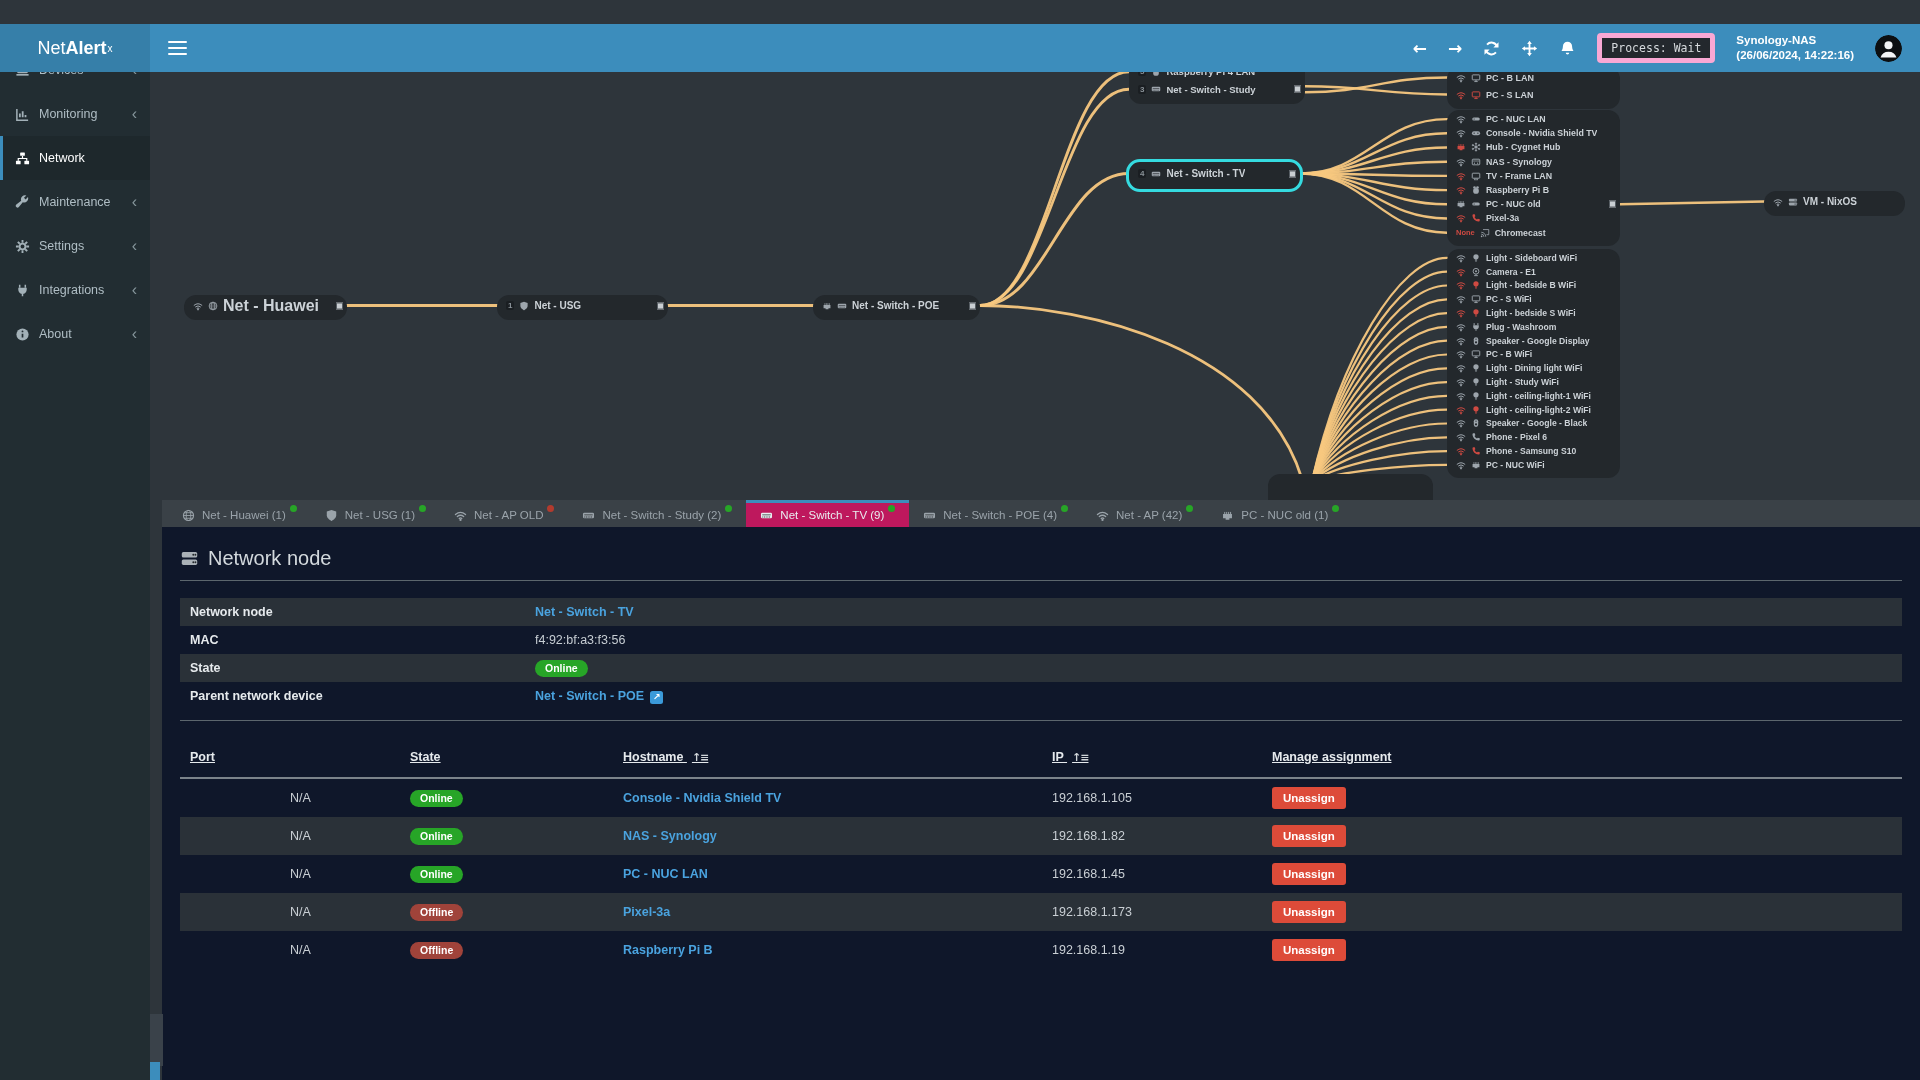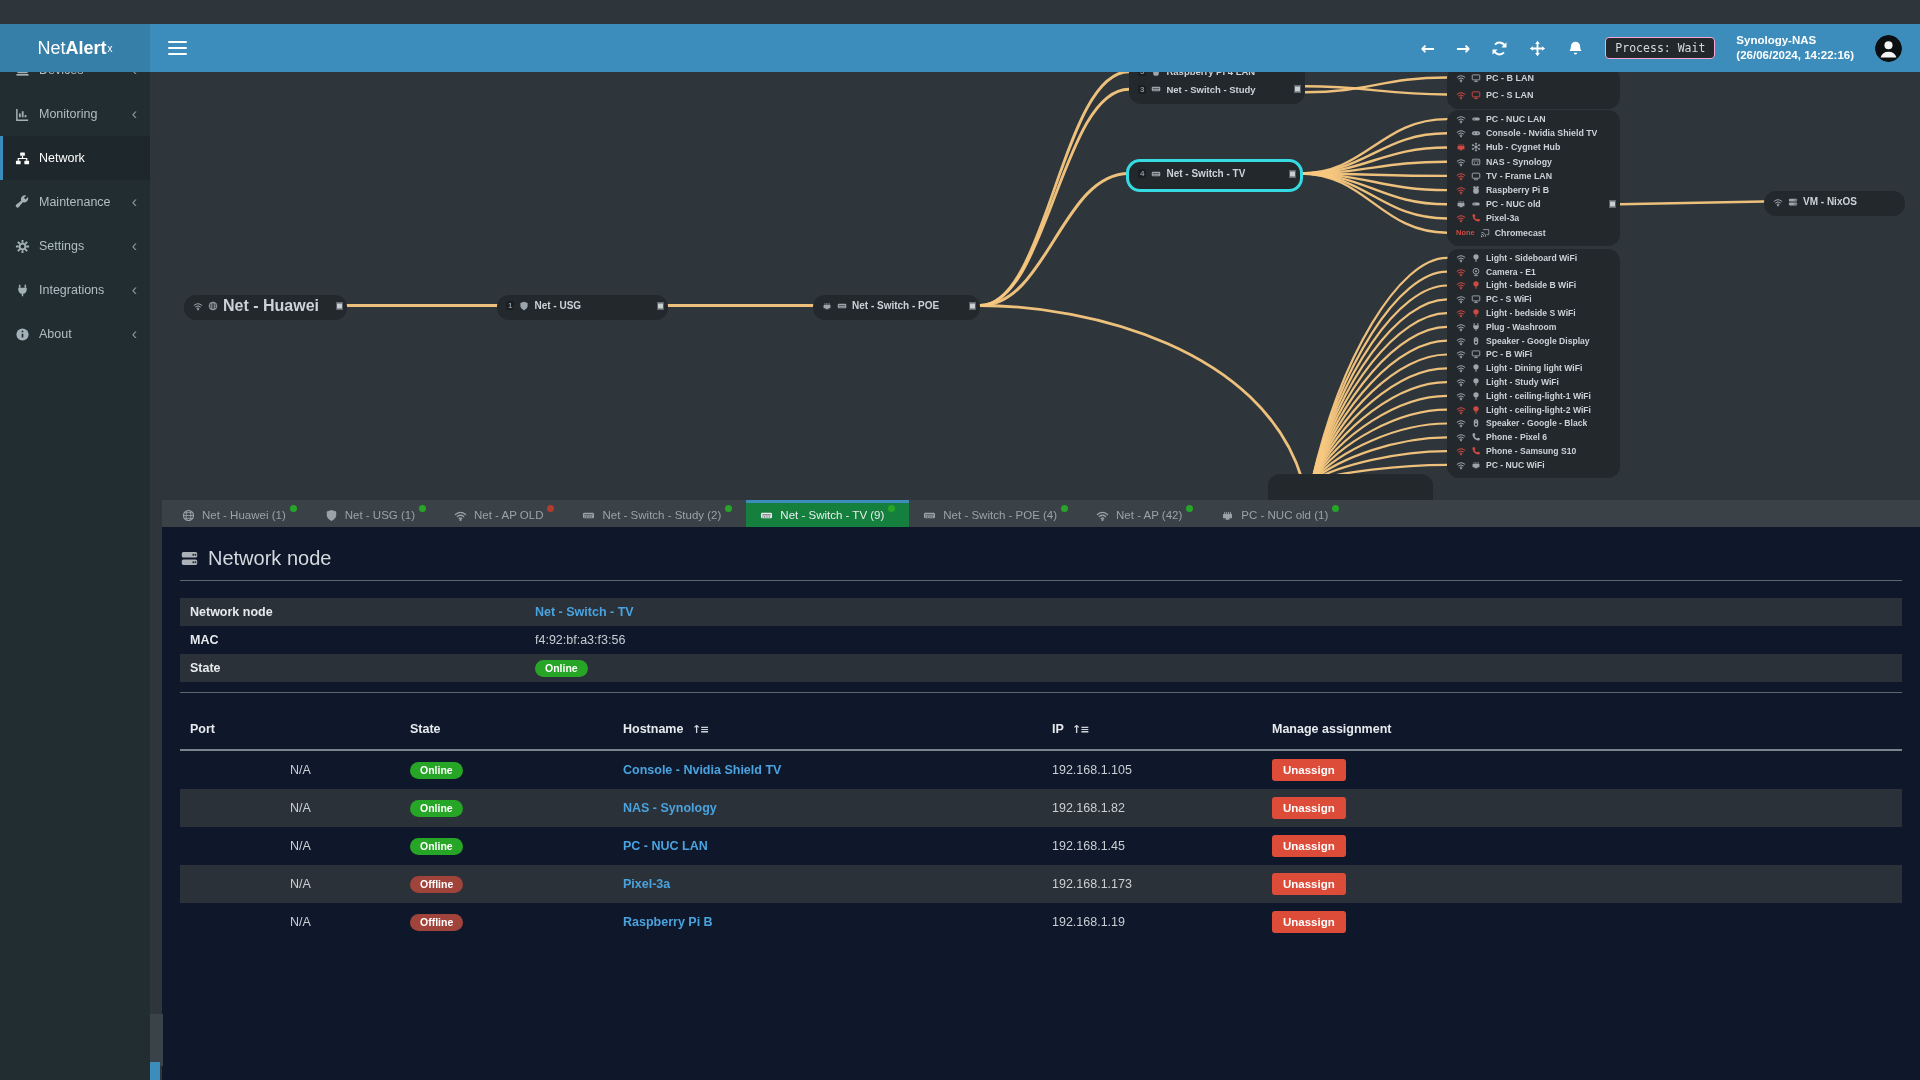--- a/index.html
+++ b/index.html
@@ -11,21 +11,21 @@
         font-size:18px;}
   .logo b{font-weight:bold;}
   .logo sup{font-size:10px;margin-left:1px;}
   .nav{flex:1;display:flex;align-items:center;padding:0 18px;}
   .burger{width:19px;cursor:pointer;}
   .burger div{height:2.5px;background:#fff;margin:3.5px 0;border-radius:1px;}
   .nav-right{margin-left:auto;display:flex;align-items:center;gap:21px;}
   .tb-icon{width:17px;height:17px;color:#fff;cursor:pointer;}
   .tb-arrow{font-family:"DejaVu Sans",sans-serif;font-size:17px;color:#fff;font-weight:bold;cursor:pointer;line-height:1;}
   .proc{font-family:"DejaVu Sans Mono",monospace;font-size:11.5px;background:#23282d;color:#d6dadd;
-        padding:3px 9px;border-radius:4px;border:1px solid #f9a8d4;}
+        padding:3px 9px;border-radius:4px;border:5px solid #f9a8d4;}
   .host{color:#fff;font-size:11.5px;font-weight:bold;line-height:1.3;}
   .avatar{width:27px;height:27px;border-radius:50%;overflow:hidden;cursor:pointer;}
   
   .sidebar{position:absolute;top:48px;left:0;width:150px;bottom:0;background:#222d32;z-index:20;}
   .side-item{position:relative;height:44px;display:flex;align-items:center;padding-left:15px;gap:9px;
              color:#b0bec5;font-size:12.5px;cursor:pointer;}
   .side-item .s-icon{width:15px;height:15px;color:#a3b1b8;flex:none;}
   .side-item .chev{position:absolute;right:13px;font-size:16px;color:#86969c;line-height:1;}
   .side-item.active{background:#1e282c;color:#fff;box-shadow:inset 3px 0 0 #3c8dbc;}
   .side-item.active .s-icon{color:#fff;}
@@ -41,42 +41,42 @@
   .nlabel{font-weight:bold;color:#ccd2d7;white-space:nowrap;overflow:hidden;}
   .handle{position:absolute;right:4px;top:50%;transform:translateY(-50%);width:5px;height:5px;
           background:#c9ced2;border:1px solid #565d63;}
   
   .tabstrip{position:absolute;left:162px;right:0;top:500px;height:27px;background:#3a4147;display:flex;
             padding-left:6px;z-index:10;}
   .tab{display:flex;align-items:center;gap:7px;padding:0 14px;font-size:11.5px;color:#9aa3aa;cursor:pointer;
        border-top:3px solid transparent;box-sizing:border-box;white-space:nowrap;}
   .tab .t-icon{width:13px;height:13px;}
   .tab .dot{width:7px;height:7px;border-radius:50%;transform:translateY(-7px);margin-left:-3px;flex:none;}
-  .tab.active{background:#15803d;color:#e9edf0;border-top-color:#3c8dbc;}
+  .tab.active{background:#be185d;color:#e9edf0;border-top-color:#3c8dbc;}
   
   .panel{position:absolute;left:162px;right:0;top:527px;bottom:0;background:#0f172a;padding:0 18px;
          box-sizing:border-box;}
   .sec-head{display:flex;align-items:center;gap:9px;font-size:20px;color:#d3d9dd;}
   .sec-head .h-icon{width:19px;height:19px;color:#aab1b7;}
   .panel hr{border:none;border-top:1px solid #5c666d;margin:10px 0 0;}
   .mt1{margin-top:20px;}
   .mt2{margin-top:58px;}
   table{border-collapse:collapse;width:100%;}
   .kv{margin-top:17px;font-size:12.5px;}
   .kv td{height:28px;padding:0 10px;}
   .kv tr:nth-child(odd){background:#2a3138;}
   .kv td.k{font-weight:bold;color:#e6eaed;width:325px;}
   .link{color:#4aa3df;font-weight:bold;text-decoration:none;cursor:pointer;}
   .badge{display:inline-block;font-size:10.5px;font-weight:bold;color:#fff;padding:2.5px 10px;border-radius:10px;}
   .ext{display:inline-block;width:13px;height:13px;background:#3b9ad9;color:#fff;border-radius:2.5px;
        font-size:9px;line-height:13px;text-align:center;margin-left:6px;font-weight:bold;
        font-family:"DejaVu Sans",sans-serif;}
   .devtable{margin-top:16px;font-size:12.5px;}
   .devtable th{text-align:left;font-weight:bold;color:#e6eaed;height:40px;border-bottom:2px solid #7b838a;
-               padding:0 10px;cursor:pointer;}
+               padding:0 10px;cursor:pointer;text-decoration:underline;}
   .devtable td{height:38px;padding:0 10px;color:#c9cfd4;}
   .devtable tr.even{background:#2a3138;}
   .td-port{padding-left:110px !important;color:#c6cbd0;}
   .sort{font-family:"DejaVu Sans",sans-serif;font-size:11px;color:#cfd4d8;margin-left:5px;letter-spacing:-1px;}
   .btn-danger{background:#dd4b39;color:#fff;font-size:11.5px;font-weight:bold;border:none;border-radius:3px;
               padding:5px 11px;cursor:pointer;font-family:"Liberation Sans",sans-serif;}
   
   .scroll-thumb{position:absolute;left:150px;top:1014px;width:13px;height:52px;background:#3a424a;z-index:15;}
   .corner-btn{position:absolute;left:146px;top:1062px;width:14px;height:18px;background:#3c8dbc;z-index:16;}
 </style>
@@ -776,20 +776,24 @@
             <td><a class="link">Net - Switch - TV</a></td>
           </tr>
           <tr>
             <td class="k">MAC</td>
             <td><span>f4:92:bf:a3:f3:56</span></td>
           </tr>
           <tr>
             <td class="k">State</td>
             <td><span class="badge green" style="background:#27a527">Online</span></td>
           </tr>
+          <tr>
+            <td class="k">Parent network device</td>
+            <td><a class="link">Net - Switch - POE</a><span class="ext">↗</span></td>
+          </tr>
         </tbody>
       </table>
 
     <hr>
     <table class="devtable">
       <colgroup>
           <col style="width:220px">
           <col style="width:213px">
           <col style="width:429px">
           <col style="width:220px">

